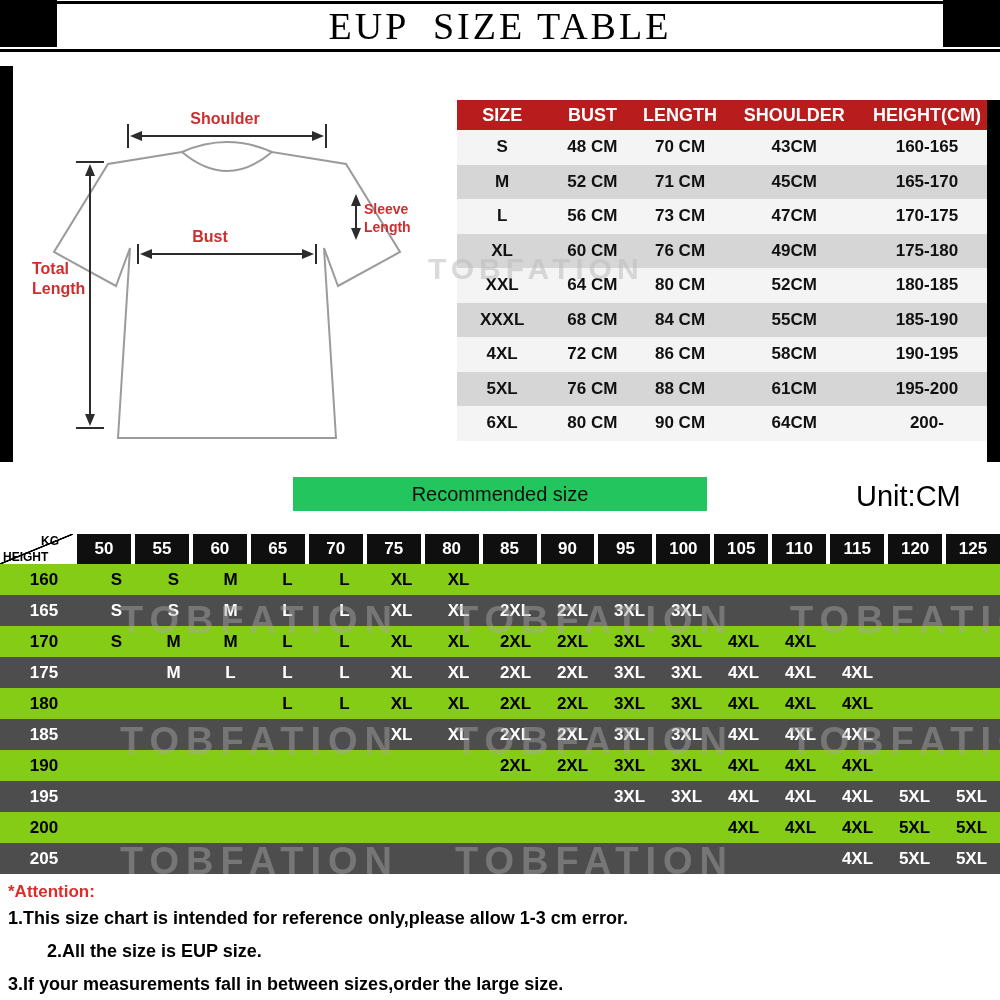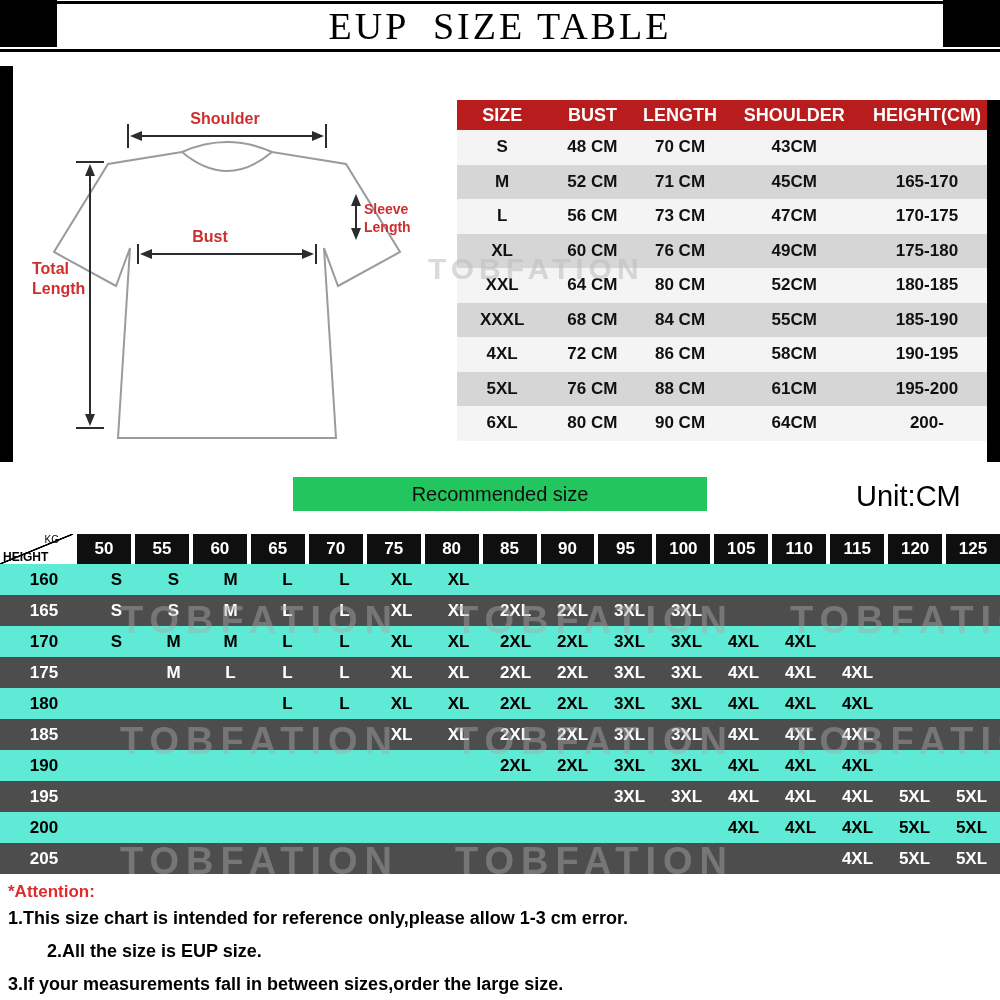--- a/index.html
+++ b/index.html
@@ -33,26 +33,26 @@
   
   .recommended-bar{position:absolute;left:293px;top:477px;width:414px;height:34px;background:#22c55e;
                    text-align:center;line-height:34px;font-size:20px;color:#101010;}
   .unit-label{position:absolute;left:856px;top:480px;font-size:29px;color:#000;}
 
   
   .matrix{position:absolute;left:0;top:534px;width:1000px;}
   .m-header{display:flex;height:30px;}
   .m-corner{width:88px;height:30px;position:relative;background:#fff;
             background-image:linear-gradient(to bottom right,rgba(0,0,0,0) 48%,#000 49%,#000 51%,rgba(0,0,0,0) 52%);}
-  .m-corner .kg{position:absolute;top:0;right:14px;font-size:10px;font-weight:normal;}
+  .m-corner .kg{position:absolute;top:0;right:14px;font-size:12px;font-weight:bold;}
   .m-corner .ht{position:absolute;bottom:0;left:3px;font-size:12px;font-weight:bold;}
   .m-hcell{width:65px;margin-left:4px;background:#0f0f0f;color:#fff;text-align:center;
            line-height:30px;font-weight:bold;font-size:17px;}
   .m-row{display:flex;height:31px;line-height:31px;font-weight:bold;font-size:17px;}
-  .m-light{background:#5eead4;color:#000;}
+  .m-light{background:#84cc16;color:#000;}
   .m-dark{background:#4d4d4d;color:#fff;}
   .m-label{width:88px;text-align:center;}
   .m-cell{width:57px;text-align:center;}
 
   
   .wm{position:absolute;z-index:4;pointer-events:none;color:#a8a8a8;opacity:.45;
       font-weight:bold;letter-spacing:7px;}
   .wm-small{font-size:30px;letter-spacing:5px;opacity:.55;color:#bdbdbd;}
   .wm-big{font-size:38px;}
 
@@ -126,20 +126,21 @@
         <div>LENGTH</div>
         <div>SHOULDER</div>
         <div>HEIGHT(CM)</div>
       </div>
     <div>
         <div class="st-row st-grid st-light">
           <div>S</div>
           <div>48 CM</div>
           <div>70 CM</div>
           <div>43CM</div>
+          <div>160-165</div>
         </div>
         <div class="st-row st-grid st-gray">
           <div>M</div>
           <div>52 CM</div>
           <div>71 CM</div>
           <div>45CM</div>
           <div>165-170</div>
         </div>
         <div class="st-row st-grid st-light">
           <div>L</div>

